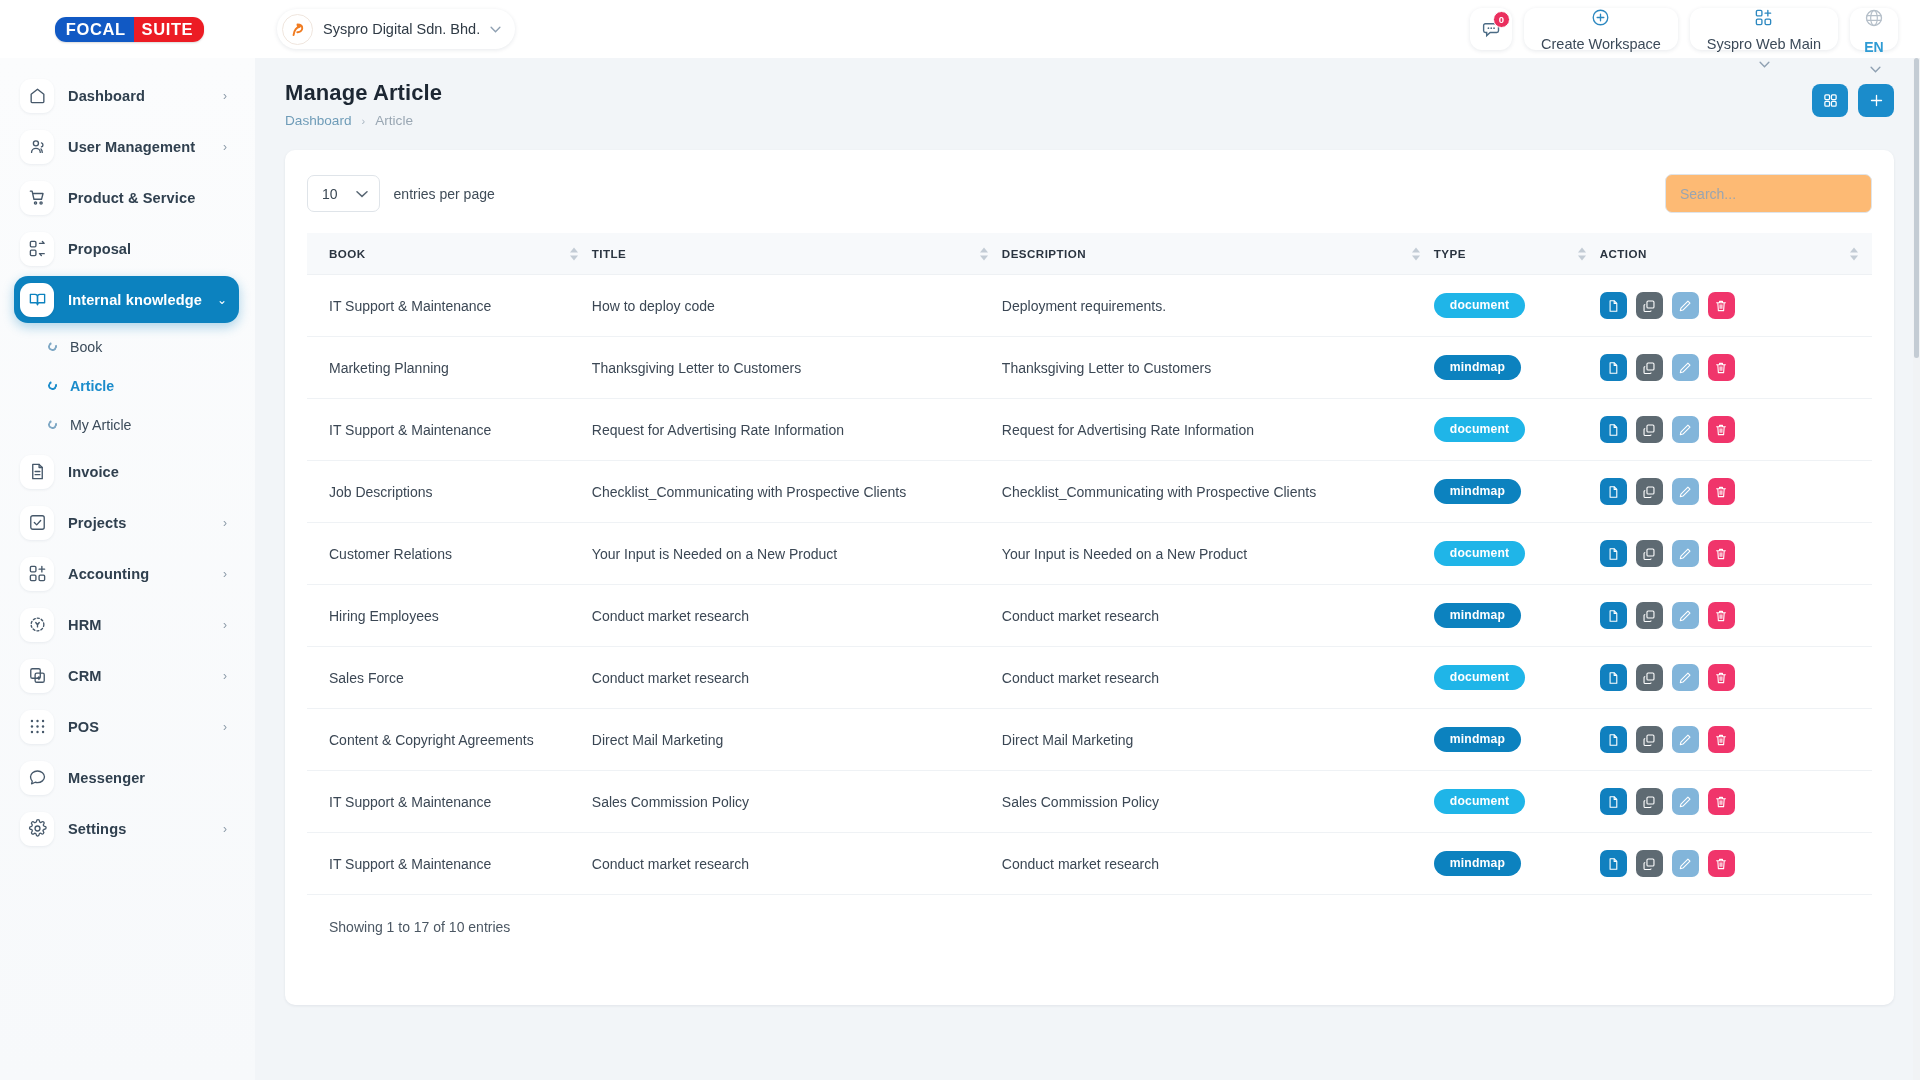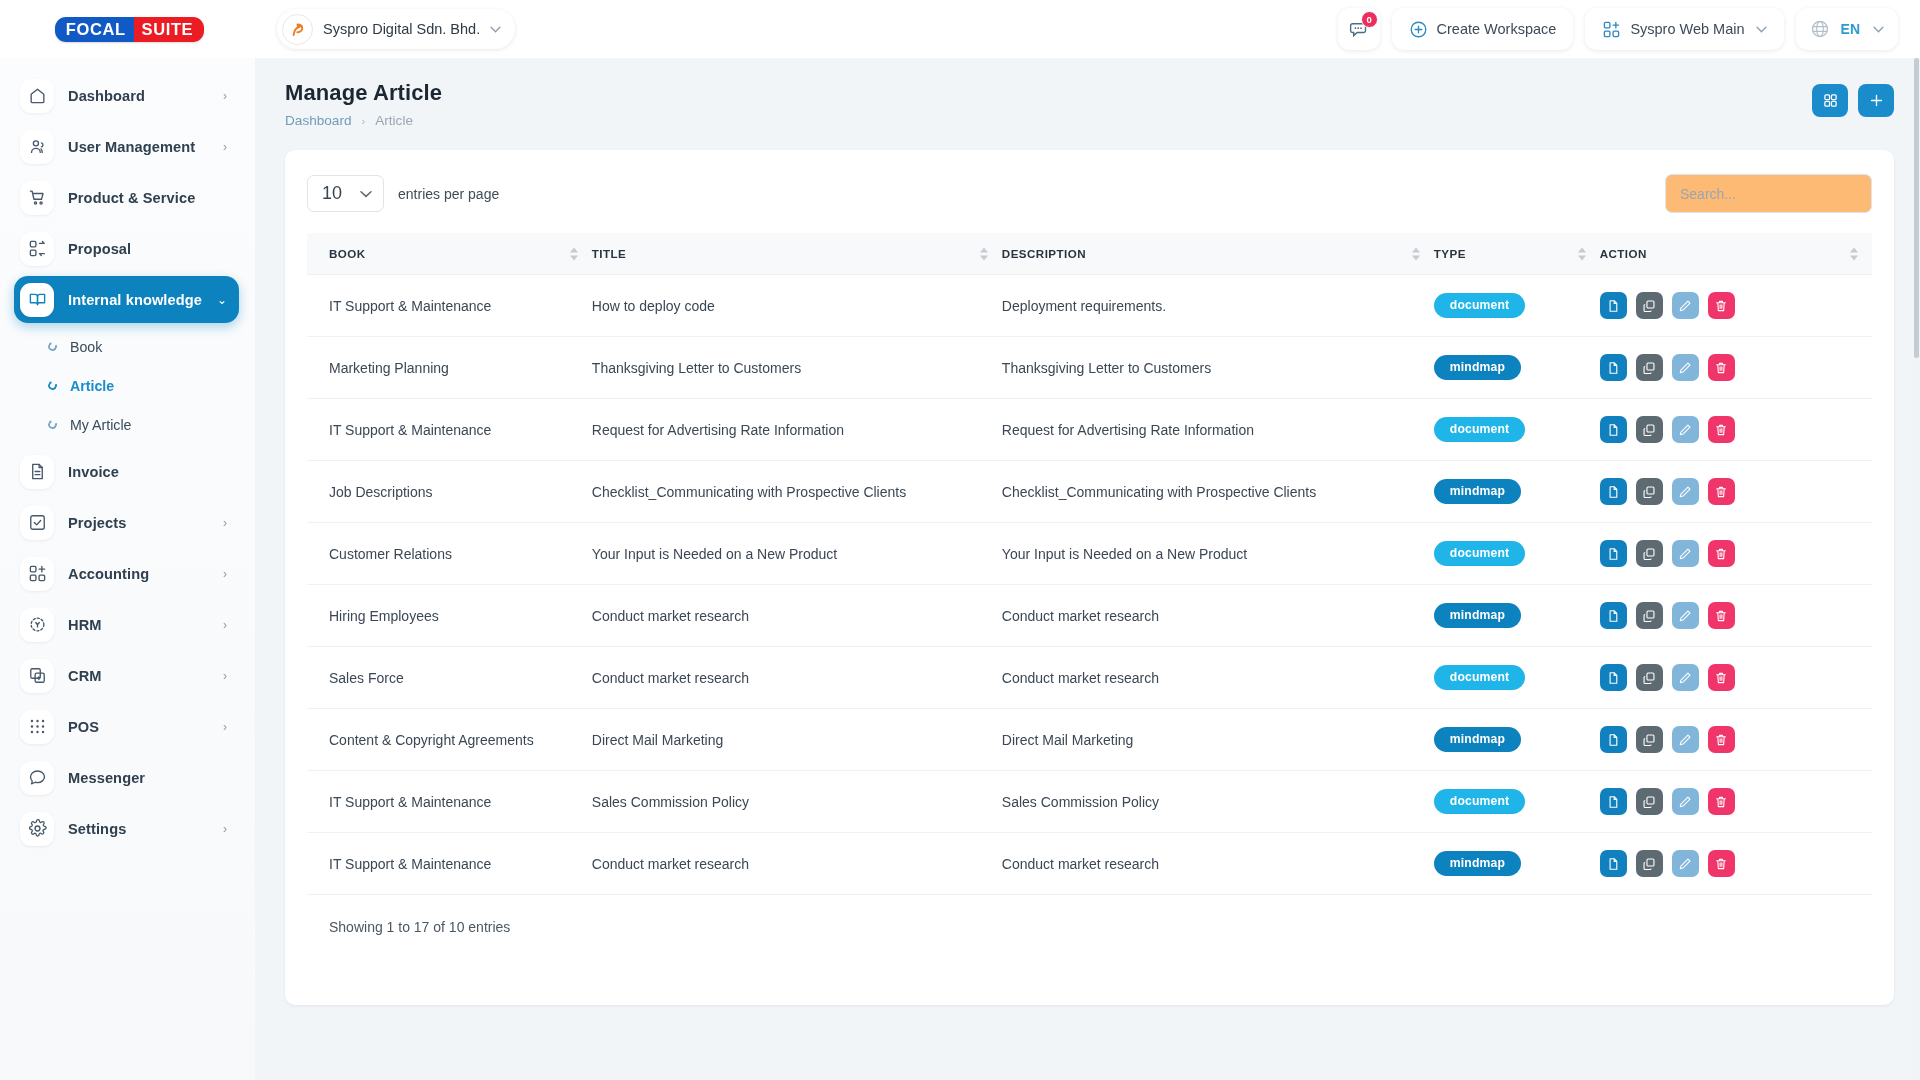--- a/index.html
+++ b/index.html
@@ -80,20 +80,21 @@
     display:flex; align-items:center; justify-content:center;
     border:1.5px solid #fff;
   }
   .pill-btn {
     display:flex; align-items:center; gap:9px;
     height:42px; padding:0 17px;
     background:#fff; border-radius:12px;
     box-shadow: 0 1px 4px rgba(16,40,70,.10);
     font-size:14.5px; color:#3c4a59; cursor:pointer;
     white-space: nowrap;
+    flex-direction: column;
   }
   .pill-btn .chev { color:#8fa0b2; font-size:11px; margin-left:2px; }
   .lang-pill { gap:11px; padding:0 14px;justify-content:space-between; }
   .lang-pill .lang-txt { color:#2e9bd4; font-weight:600; font-size:14px; }
 
   
   .body-wrap { flex: 1 1 auto; display:flex; min-height:0; position:relative;justify-content:space-between; }
 
   
   .sidebar {
@@ -167,21 +168,21 @@
     border-radius: 10px;
     box-shadow: 0 1px 3px rgba(20,40,60,.08);
     padding: 24px 22px 30px 22px;
     height: 855px;
   }
   .card-top { display:flex; align-items:center; }
   .entries-sel {
     display:flex; align-items:center; gap:18px;
     height:37px; padding:0 11px 0 14px;
     border:1px solid #dfe4e9; border-radius:7px;
-    font-size:18px; color:#3a4753; cursor:pointer; background:#fff;
+    font-size:14px; color:#3a4753; cursor:pointer; background:#fff;
   }
   .entries-sel .chev { color:#6b7884; font-size:11px; }
   .entries-label { margin-left:14px; font-size:14px; color:#3f4c58; }
   .search-box {
     margin-left:auto;
     width: 207px; height:39px;
     border:1px solid #dfe4e9; border-radius:7px;
     padding: 0 14px; font-size:14px; color:#3a4753;
     outline:none; background:#fdba74;
     font-family:"Liberation Sans", sans-serif;

